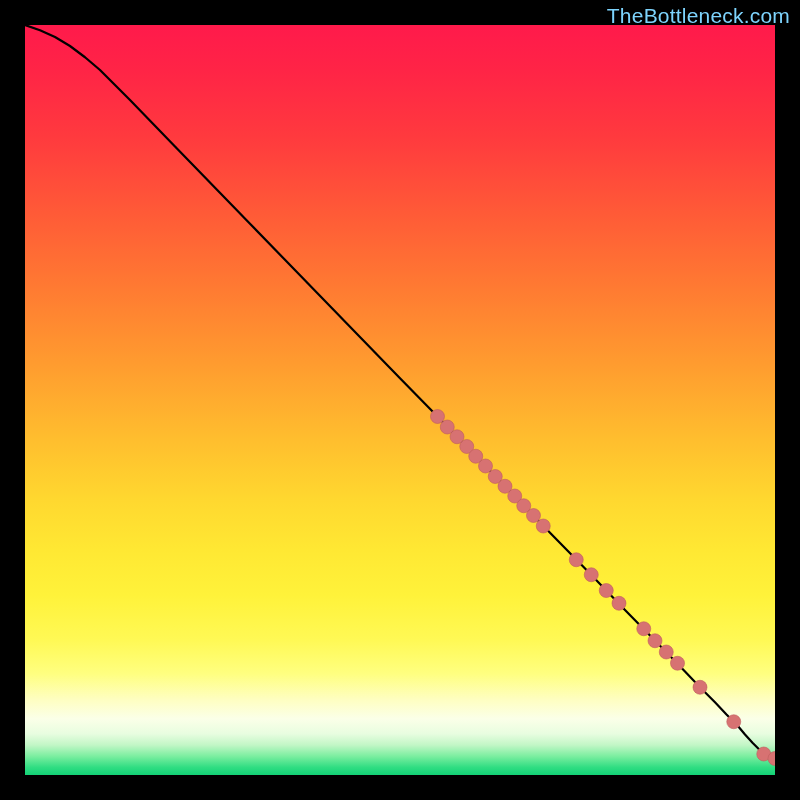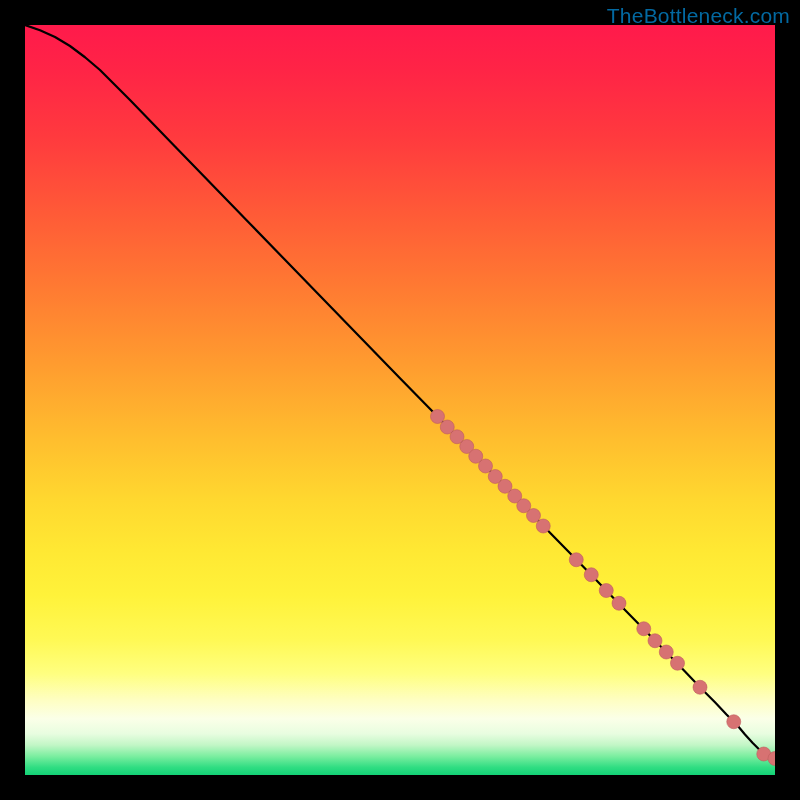--- a/index.html
+++ b/index.html
@@ -14,21 +14,21 @@
   .stage {
     position: relative;
     width: 800px;
     height: 800px;
     background: #000;
   }
   .watermark {
     position: absolute;
     top: 4px;
     right: 10px;
-    color: #0369a1;
+    color: #7dd3fc;
     font-size: 21px;
     font-weight: 500;
     letter-spacing: 0.2px;
     z-index: 20;
   }
   .plot-area {
     position: absolute;
     left: 25px;
     top: 25px;
     width: 750px;

